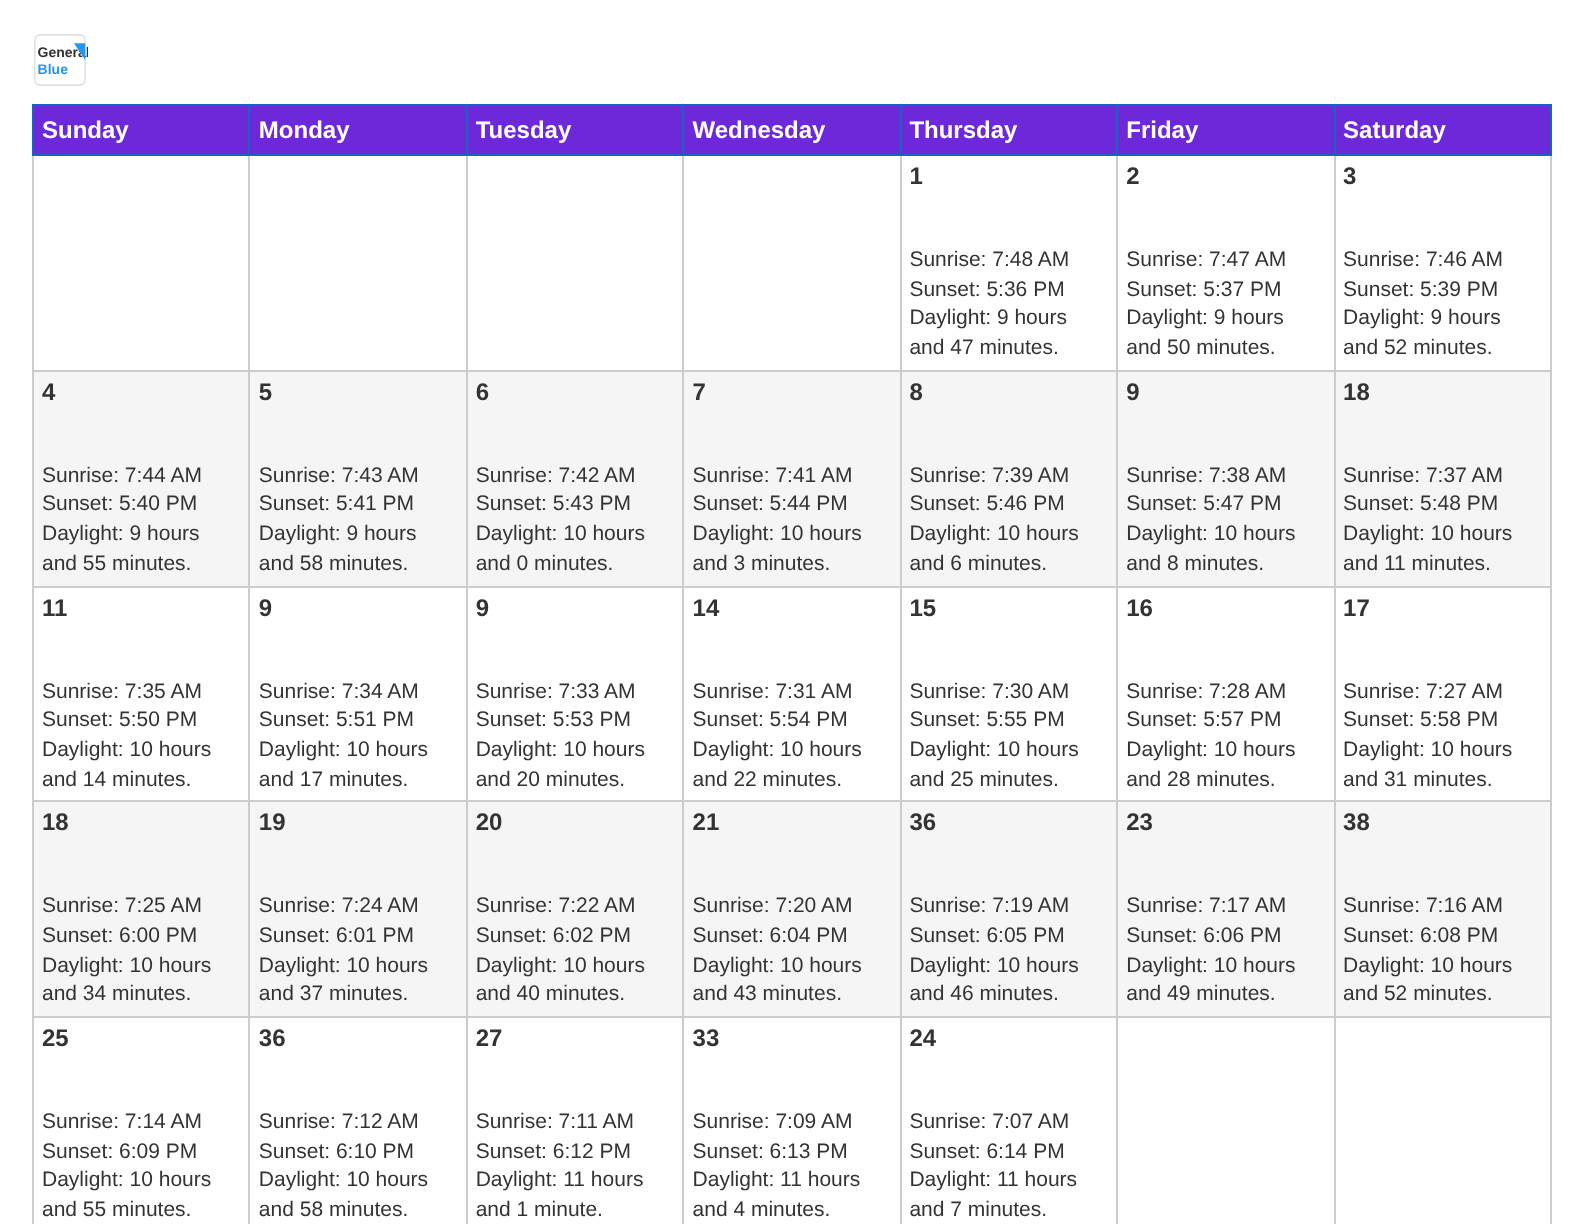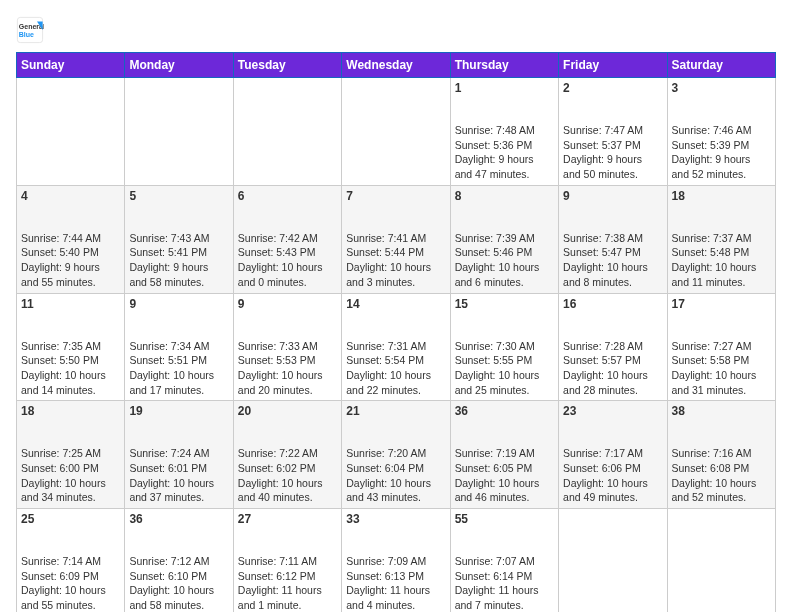--- a/index.html
+++ b/index.html
@@ -234,20 +234,20 @@
         </td>
         <td>
           <div class="day-number">27</div>
           <div class="day-info">Sunrise: 7:11 AM<br>Sunset: 6:12 PM<br>Daylight: 11 hours<br>and 1 minute.</div>
         </td>
         <td>
           <div class="day-number">33</div>
           <div class="day-info">Sunrise: 7:09 AM<br>Sunset: 6:13 PM<br>Daylight: 11 hours<br>and 4 minutes.</div>
         </td>
         <td>
-          <div class="day-number">55</div>
+          <div class="day-number">24</div>
           <div class="day-info">Sunrise: 7:07 AM<br>Sunset: 6:14 PM<br>Daylight: 11 hours<br>and 7 minutes.</div>
         </td>
         <td class="empty-cell"></td>
         <td class="empty-cell"></td>
       </tr>
     </tbody>
 </table>
 
 </body></html>

